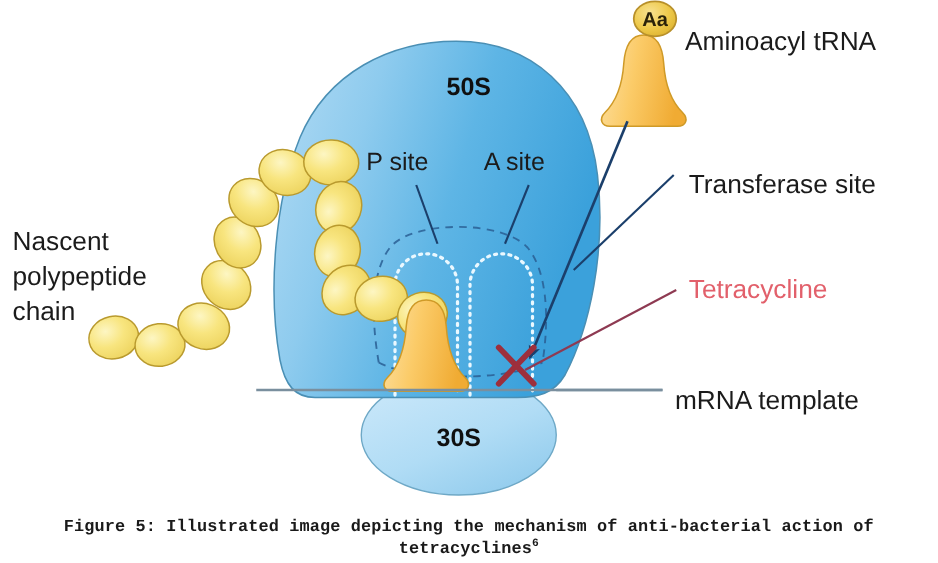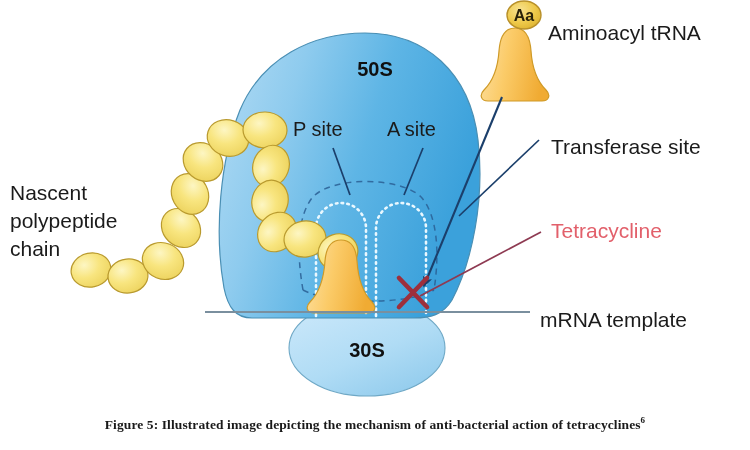--- a/index.html
+++ b/index.html
@@ -52,21 +52,21 @@
   .lbl-drug {
     font-size: 21px;
     fill: #e2606b;
   }
   .caption {
     position: absolute;
     left: 0;
     top: 415px;
     width: 750px;
     text-align: center;
-    font-family: Liberation Serif, serif;
+    font-family: Liberation Mono, monospace;
     font-weight: bold;
     font-size: 13.5px;
     color: #1a1a1a;
     letter-spacing: 0.1px;
   }
   .caption sup {
     font-size: 9px;
   }
 </style>
 </head>

